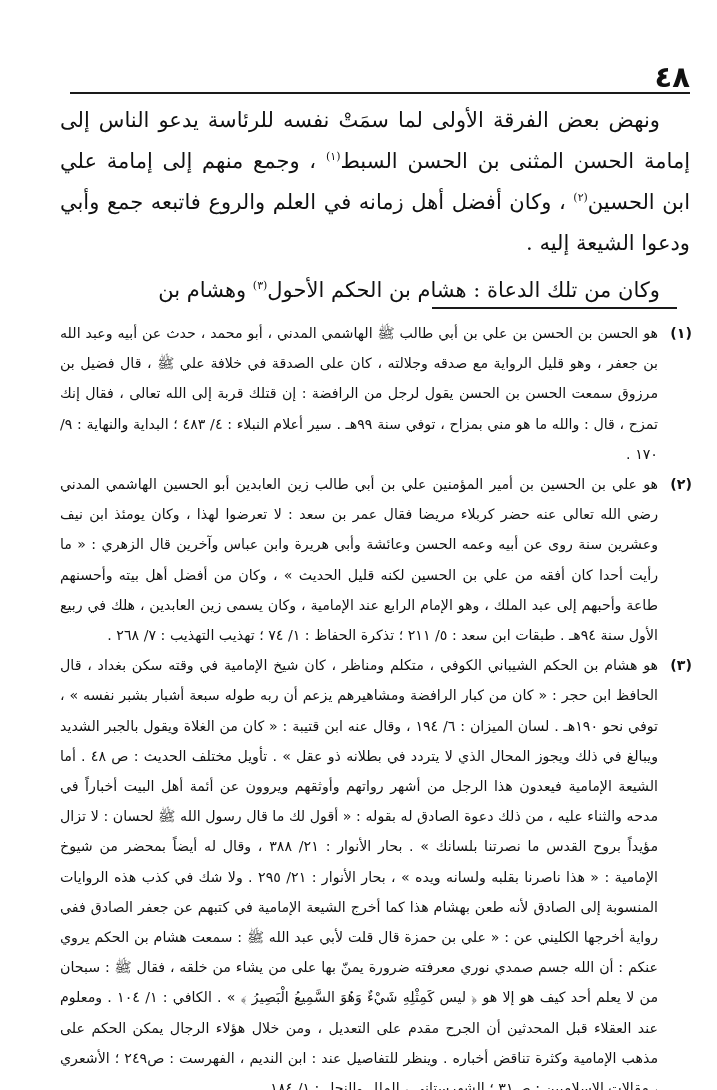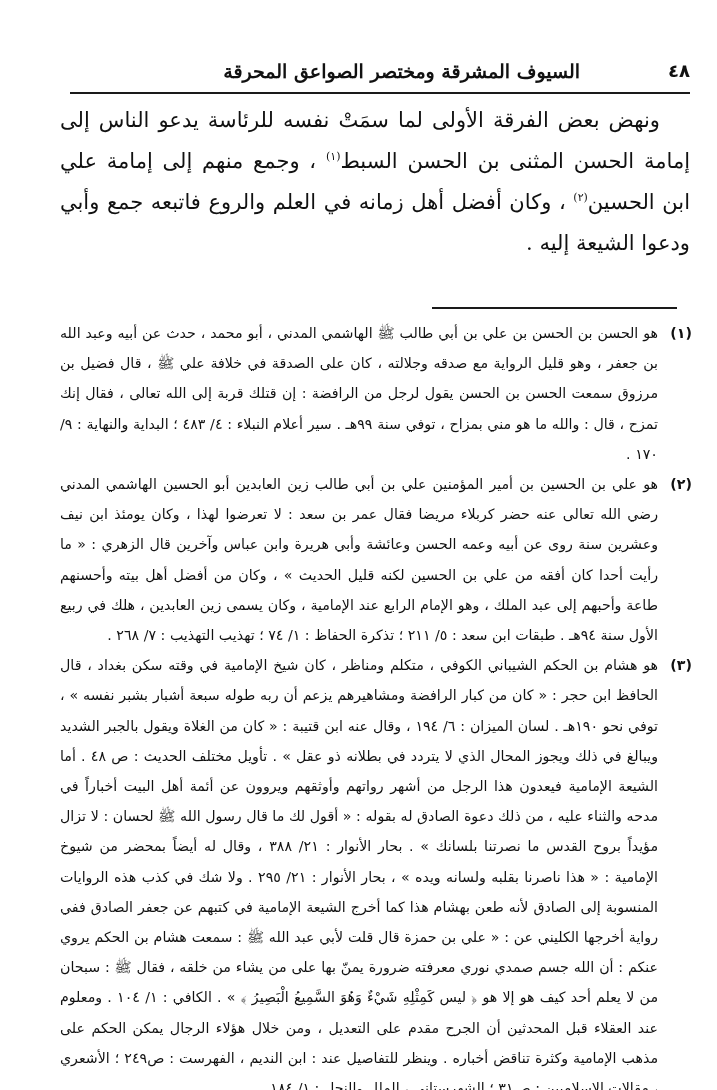--- a/index.html
+++ b/index.html
@@ -38,21 +38,21 @@
       font-size: 19px;
       font-weight: bold;
       letter-spacing: -0.5px;
       white-space: nowrap;
       font-family: "DejaVu Serif", serif;
     }
     .page-number {
       position: absolute;
       right: 0;
       top: 2px;
-      font-size: 18px;
+      font-size: 29px;
       font-weight: bold;
       font-family: "DejaVu Sans", sans-serif;
     }
     
     .main-text {
       position: absolute;
       top: 100px;
       left: 60px;
       width: 630px;
       font-size: 21px;
@@ -109,25 +109,25 @@
       display: block;
     }
   </style>
 </head>
 <body>
 
 <div class="page">
 
   <div class="running-header">
     <span class="page-number">٤٨</span>
-    <span class="running-title">السيوف المشرقة ومختصر الصواعق المحرقة</span>
   </div>
 
   <div class="main-text">
     <p class="indent"><span>ونهض بعض الفرقة الأولى لما سمَتْ نفسه للرئاسة يدعو الناس إلى إمامة الحسن المثنى بن الحسن السبط</span><span class="fn-ref">(١)</span><span> ، وجمع منهم إلى إمامة علي ابن الحسين</span><span class="fn-ref">(٢)</span><span> ، وكان أفضل أهل زمانه في العلم والروع فاتبعه جمع وأبي ودعوا الشيعة إليه .</span></p>
+    <p class="indent gap"><span>وكان من تلك الدعاة : هشام بن الحكم الأحول</span><span class="fn-ref">(٣)</span><span> وهشام بن</span></p>
   </div>
 
   <div class="fn-separator"></div>
 
   <div class="footnotes">
     <p class="footnote">
       <span class="footnote-number">(١)</span>
       <span class="footnote-body">هو الحسن بن الحسن بن علي بن أبي طالب ﷺ الهاشمي المدني ، أبو محمد ، حدث عن أبيه وعبد الله بن جعفر ، وهو قليل الرواية مع صدقه وجلالته ، كان على الصدقة في خلافة علي ﷺ ، قال فضيل بن مرزوق سمعت الحسن بن الحسن يقول لرجل من الرافضة : إن قتلك قربة إلى الله تعالى ، فقال إنك تمزح ، قال : والله ما هو مني بمزاح ، توفي سنة ٩٩هـ . سير أعلام النبلاء : ٤/ ٤٨٣ ؛ البداية والنهاية : ٩/ ١٧٠ .</span>
     </p>
     <p class="footnote">

